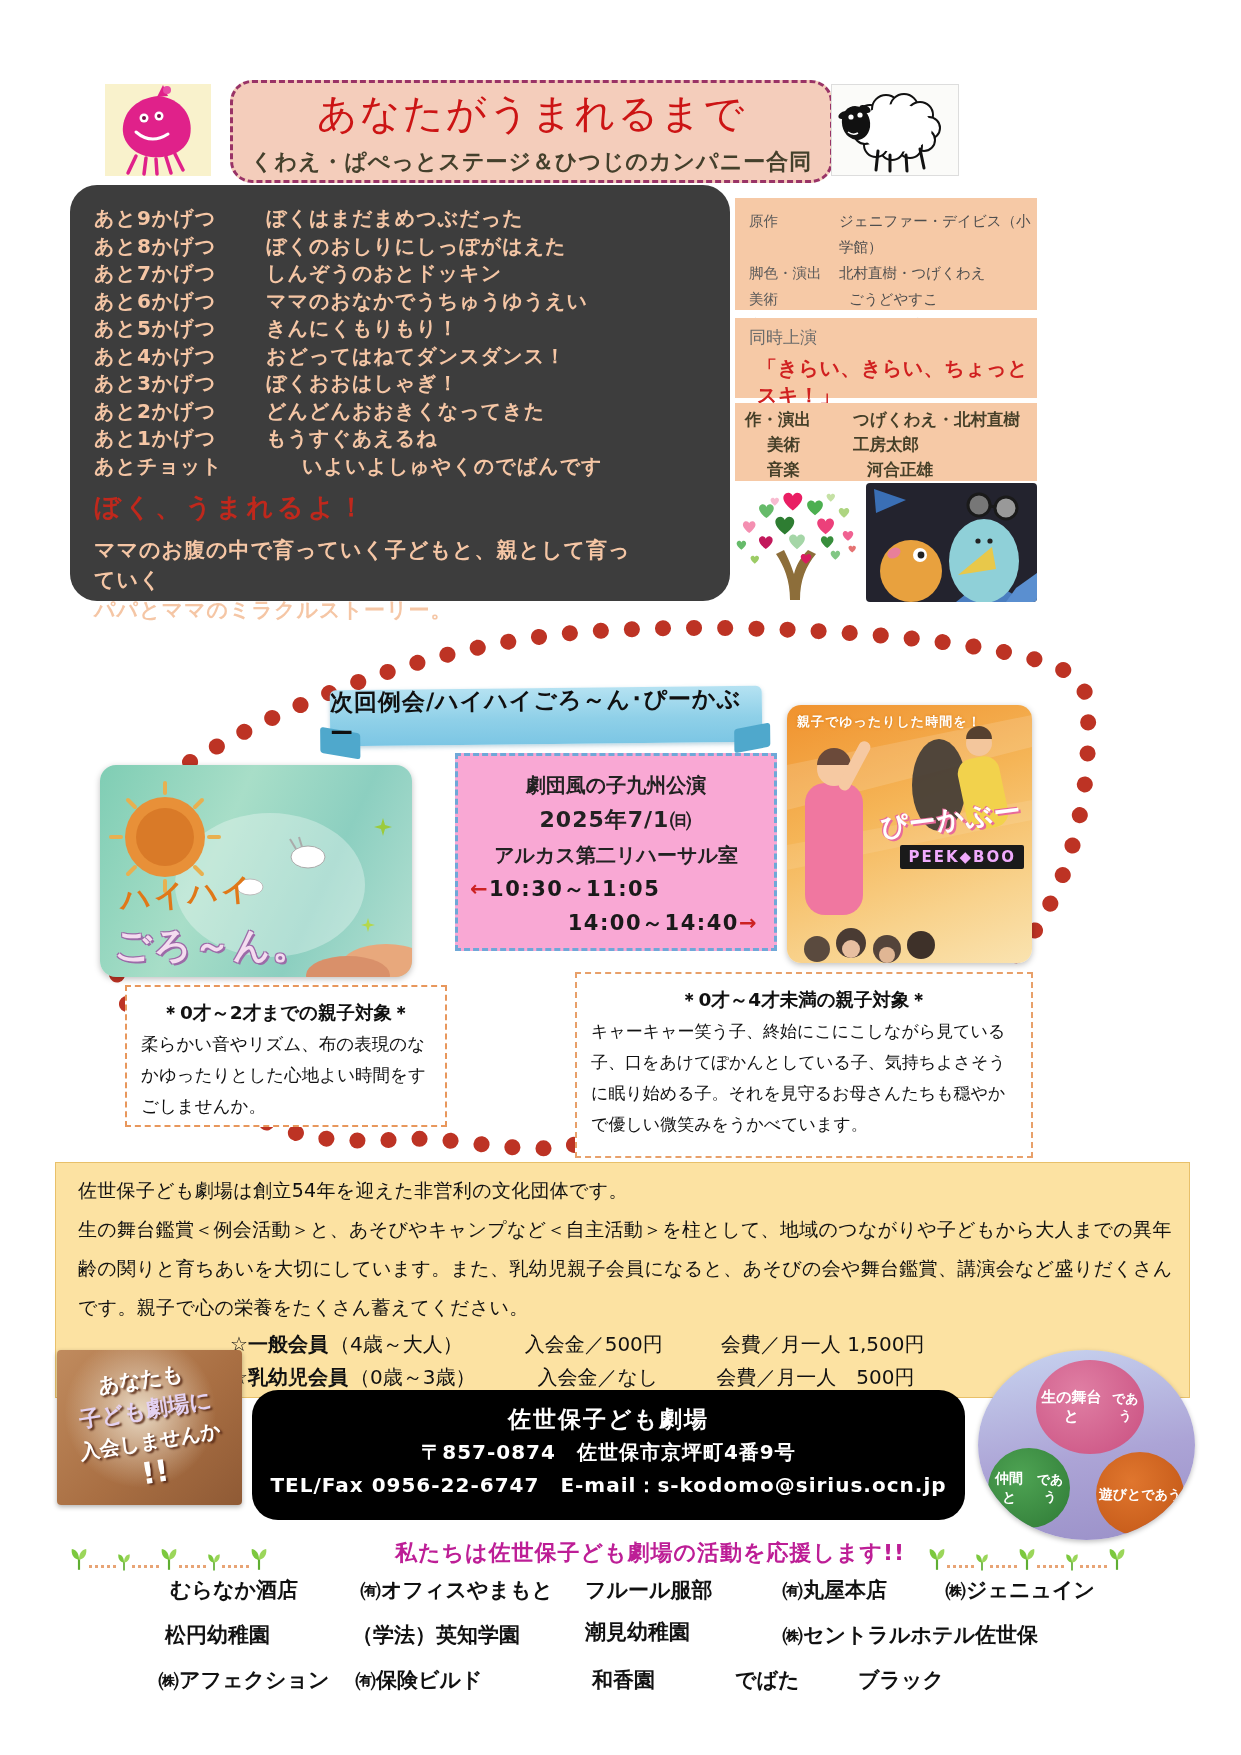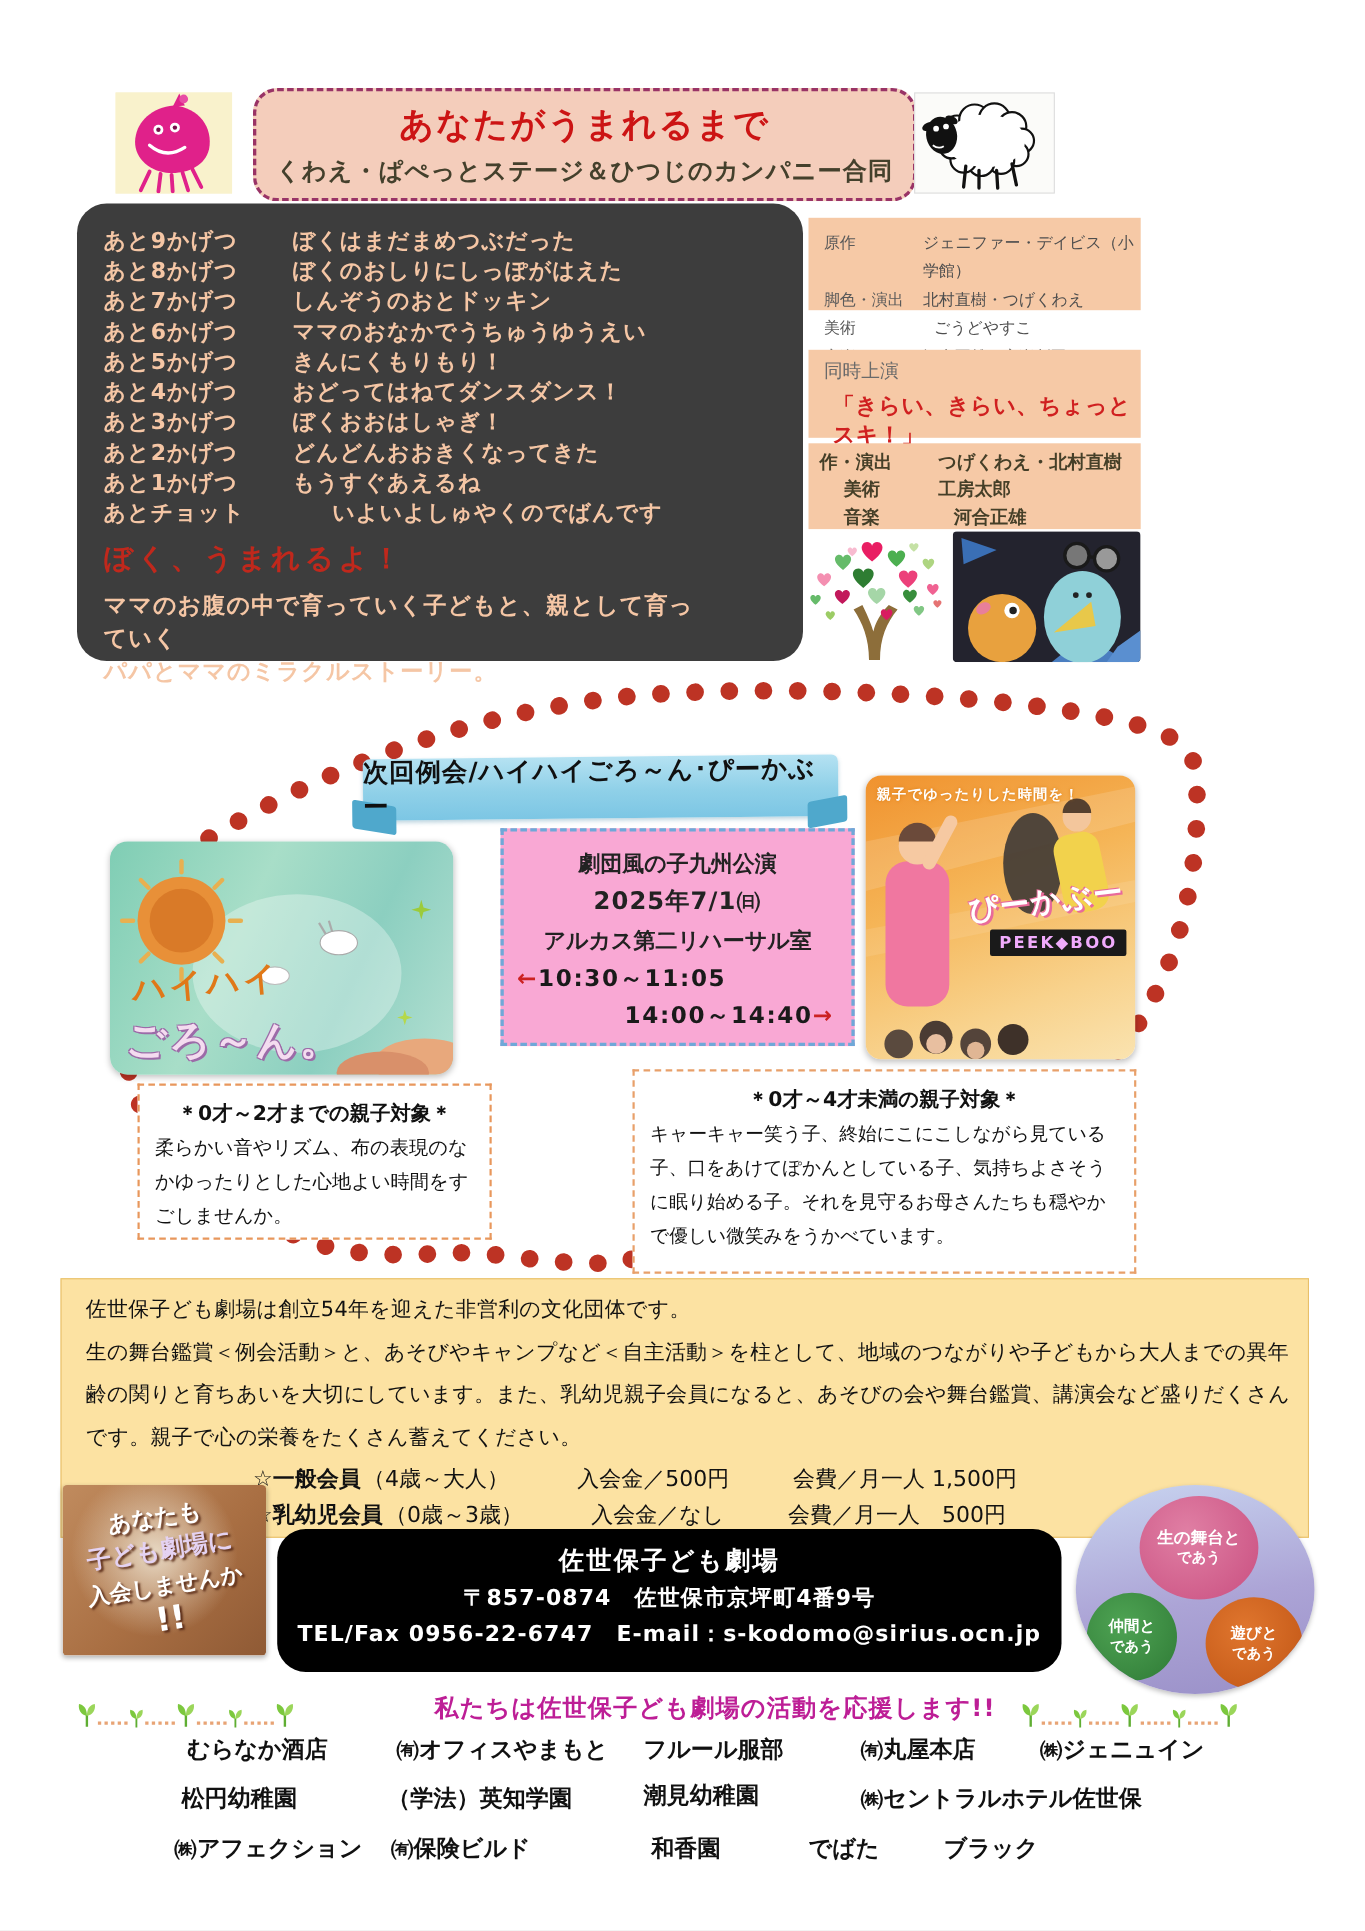--- a/index.html
+++ b/index.html
@@ -6,21 +6,21 @@
   body{font-family:"DejaVu Sans","Liberation Sans",sans-serif;}
   .page{position:relative;width:1241px;height:1755px;margin:0 auto;background:#ffffff;overflow:hidden;}
   .ab{position:absolute;}
 
   
   .mascot-box{background:#f9f2cc;}
   .header-box{
     background:#f4cdbb;border:3px dashed #993366;border-radius:22px;
     display:flex;flex-direction:column;align-items:center;justify-content:center;gap:6px;
   }
-  .header-title{font-size:31px;font-weight:700;color:#cc1414;letter-spacing:2px;text-align:center;}
+  .header-title{font-size:40px;font-weight:400;color:#cc1414;letter-spacing:2px;text-align:center;}
   .header-sub{font-size:22px;font-weight:700;color:#44402c;letter-spacing:1px;}
 
   
   .dark-panel{background:#3d3d3d;padding:20px 0 0 24px;box-sizing:border-box;}
   .cd-row{display:flex;line-height:27.5px;}
   .cd-label{width:172px;flex:none;font-size:20px;font-weight:700;color:#f5c6a5;letter-spacing:1px;}
   .cd-text{font-size:20px;font-weight:700;color:#f5c6a5;letter-spacing:1px;}
   .cd-indent{padding-left:36px;}
   .cd-highlight{margin-top:10px;font-size:26px;font-weight:700;color:#c0281c;letter-spacing:4px;}
   .cd-desc{margin-top:10px;width:548px;font-size:21px;font-weight:700;color:#f5c6a5;line-height:30px;letter-spacing:1px;}
@@ -91,21 +91,21 @@
       linear-gradient(135deg,#c08b5e 0%,#a96f43 55%,#8f5a35 100%);
     box-shadow:0 2px 5px rgba(0,0,0,.3);}
   .join-text{position:absolute;left:6px;top:14px;width:170px;transform:rotate(-9deg);text-align:center;
     font-weight:800;color:#fff;text-shadow:2px 2px 2px #5a2c18;}
   .join-l1{font-size:21px;line-height:30px;}
   .join-l2{font-size:22px;line-height:32px;color:#e4d2f2;}
   .join-l3{font-size:20px;line-height:30px;}
   .join-l4{font-size:30px;line-height:34px;}
 
   .oval-img{border-radius:50%;overflow:hidden;background:linear-gradient(170deg,#c8d4f0 0%,#aca4d6 55%,#9a90c8 100%);box-shadow:0 2px 5px rgba(0,0,0,.25);}
-  .bubble{position:absolute;border-radius:50%;display:flex;flex-direction:column;align-items:center;justify-content:center;color:#fff;font-weight:800;text-align:center;}
+  .bubble{position:absolute;border-radius:50%;display:flex;flex-direction:row;align-items:center;justify-content:center;color:#fff;font-weight:800;text-align:center;font-family:Liberation Serif, serif;}
   .bubble-l1{font-size:15px;line-height:19px;}
   .bubble-l2{font-size:13px;line-height:17px;}
 
   
   .sup-heading{font-size:22px;font-weight:800;color:#bd1e96;letter-spacing:1px;text-align:center;}
   .sponsor{position:absolute;font-size:21px;font-weight:700;color:#111;white-space:nowrap;}
   .sprout-strip{display:flex;align-items:flex-end;}
   .dotline{width:27px;height:4px;border-bottom:3px dotted #e8a475;margin:0 1px 4px;}
 </style>
 </head>
@@ -210,21 +210,21 @@
         <span class="cd-label">あとチョット</span>
         <span class="cd-text cd-indent">いよいよしゅやくのでばんです</span>
       </div>
     <div class="cd-highlight">ぼく、うまれるよ！</div>
     <div class="cd-desc">
       <span>ママのお腹の中で育っていく子どもと、親として育っていく</span><br>
       <span>パパとママのミラクルストーリー。</span>
     </div>
   </div>
 
-  <div class="ab salmon" style="left:735px;top:198px;width:302px;height:84px;padding:10px 0 0 14px;">
+  <div class="ab salmon" style="left:735px;top:198px;width:302px;height:112px;padding:10px 0 0 14px;">
     <div class="credit-row">
         <span class="credit-role">原作</span>
         <span class="credit-name">ジェニファー・デイビス（小学館）</span>
       </div>
     <div class="credit-row">
         <span class="credit-role">脚色・演出</span>
         <span class="credit-name">北村直樹・つげくわえ</span>
       </div>
     <div class="credit-row">
         <span class="credit-role">美術</span>

